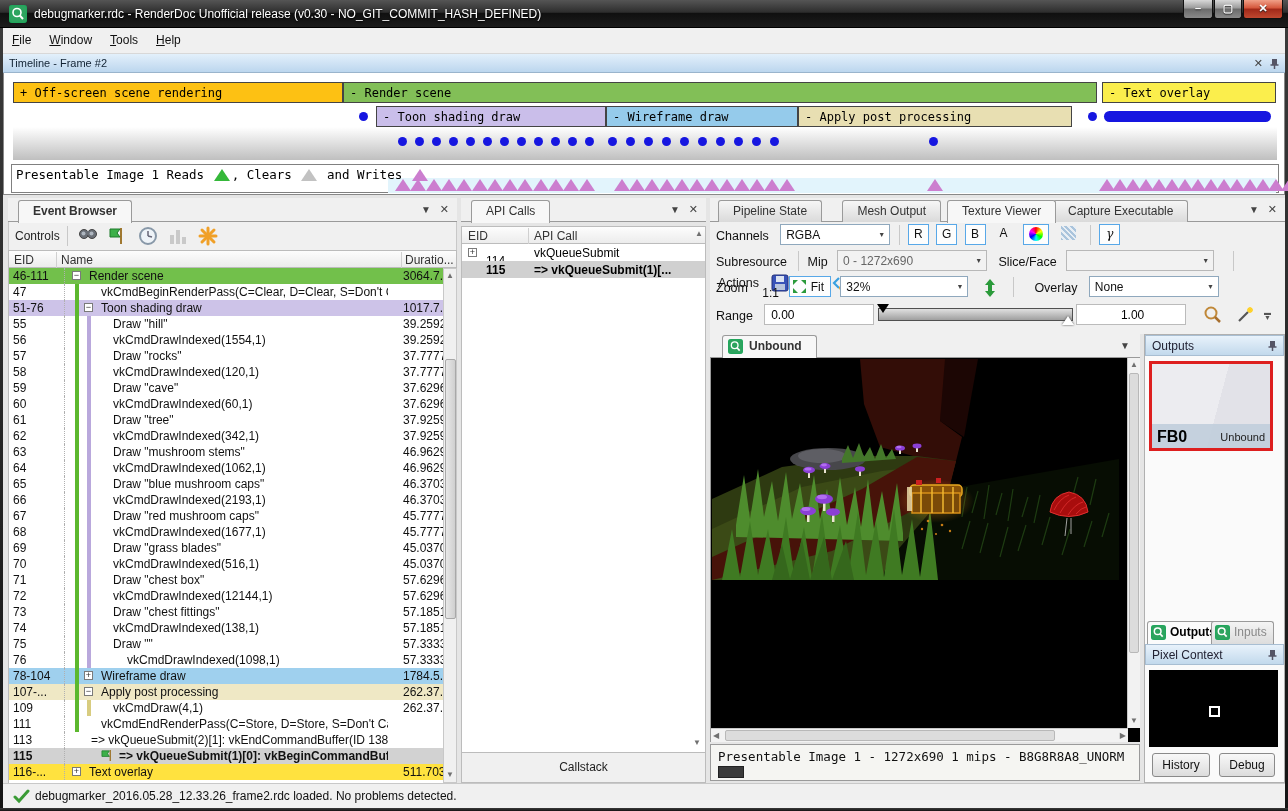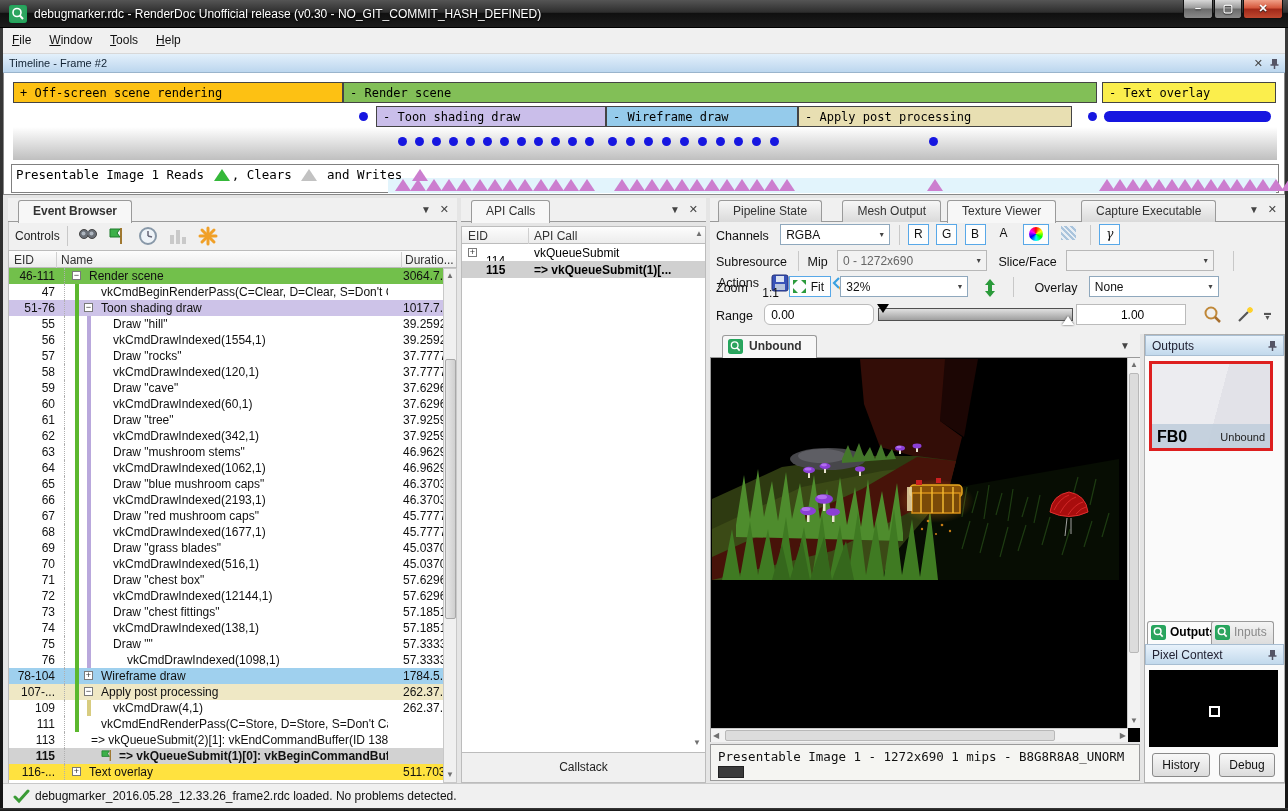--- a/index.html
+++ b/index.html
@@ -55,21 +55,21 @@
 
   
   #eb-controls { position:absolute; left:8px; top:222px; width:449px; height:28px; background:#f0f0f0; border-left:1px solid #c8c8c8; border-right:1px solid #c8c8c8; }
   #eb-controls .lbl { position:absolute; left:6px; top:7px; color:#222; }
   .cicon { position:absolute; top:3px; width:22px; height:22px; }
   #eb-colhdr { position:absolute; left:8px; top:250px; width:449px; height:18px;
     background:linear-gradient(#fdfdfd,#ececec); border:1px solid #bcbcbc; color:#333; }
   #eb-colhdr span { position:absolute; top:2px; }
   #eb-rows { position:absolute; left:8px; top:268px; width:435px; height:515px; background:#fff; border-left:1px solid #bcbcbc; overflow:hidden; }
   .erow { position:relative; width:100%; height:16px; font-size:12px; color:#111; white-space:nowrap; }
-  .erow .eid { position:absolute; left:4px; top:1px; width:42px;text-align:right; }
+  .erow .eid { position:absolute; left:4px; top:1px; width:42px; }
   .erow .edur { position:absolute; left:394px; top:1px; }
   .erow .ename { position:absolute; left:47px; top:0; right:55px; height:16px; overflow:hidden; }
   .guide { position:absolute; left:8px; top:0; height:16px; border-left:1px dotted #b0b0b0; }
   .strip { position:absolute; top:0; width:4px; height:16px; }
   .expander { position:absolute; top:3px; width:9px; height:9px; border:1px solid #7a7a7a; background:#fff; font-size:9px; line-height:7px; text-align:center; color:#333; }
   .elabel { position:absolute; top:1px; }
   #eb-vscroll { position:absolute; left:443px; top:268px; width:14px; height:515px; background:#f0f0f0; border:1px solid #c8c8c8; }
   .sb-arrow { position:absolute; left:0; width:12px; height:14px; color:#707070; font-size:8px; text-align:center; line-height:14px; }
   #eb-thumb { position:absolute; left:1px; top:90px; width:11px; height:260px; background:linear-gradient(90deg,#e8e8e8,#cfcfcf); border:1px solid #a8a8a8; border-radius:2px; }
 
@@ -630,21 +630,21 @@
     </div>
   <span class="sb-arrow" style="left:691px;top:736px;position:absolute;">▼</span>
   <div id="api-footer">Callstack</div>
 
   <div class="panel-tabbar" style="left:710px;top:198px;width:575px;" id="tv-tabbar">
     <span class="tab-ctl" style="right:26px;">▼</span>
     <span class="tab-ctl" style="right:8px;font-size:11px;top:5px;">✕</span>
   <div class="ptab plain" style="left: 8px;">Pipeline State</div>
       <div class="ptab plain" style="left: 132.4px;">Mesh Output</div>
       <div class="ptab plain active" style="left: 237px;">Texture Viewer</div>
-      <div class="ptab plain" style="left: 371px;">Capture Executable</div>
+      <div class="ptab plain" style="left: 343px;">Capture Executable</div>
     </div>
 
   <div id="tv-toolbar">
 
     <div class="trow" style="top:2px;">
       <span class="lbl" style="margin-left:6px;">Channels</span>
       <span class="combo" style="width:110px;margin-left:8px;"><span>RGBA</span><span class="car">▼</span></span>
       <span class="sep"></span>
       <span class="tvbtn on">R</span>
       <span class="tvbtn on" style="margin-left:4px;">G</span>
@@ -700,21 +700,21 @@
             <polygon points="8,19 13,13 3,13"></polygon>
           </g>
         </svg>
       <span class="sep" style="margin-left:12px;"></span>
       <span class="lbl" style="margin-left:12px;">Overlay</span>
       <span class="combo" style="width:130px;margin-left:8px;"><span>None</span><span class="car">▼</span></span>
     </div>
 
     <div class="trow" style="top:82px;">
       <span class="lbl" style="margin-left:6px;">Range</span>
-      <span class="rangefield" style="width:110px;margin-left:8px;border-radius:6px;"><span>0.00</span></span>
+      <span class="rangefield" style="width:110px;margin-left:8px;"><span>0.00</span></span>
       <span id="range-track">
         <span class="rng-black"></span>
         <span class="rng-white"></span>
       </span>
       <span class="rangefield" style="width:110px;padding-left:44px;"><span>1.00</span></span>
       <svg style="width:20px;height:20px;margin:1px 0 0 14px;vertical-align:top;" viewBox="0 0 20 20">
           <circle cx="8" cy="8" r="5.5" fill="none" stroke="#c08838" stroke-width="2"></circle>
           <line x1="12" y1="12" x2="17" y2="17" stroke="#a87030" stroke-width="2.5"></line>
         </svg>
       <svg style="width:20px;height:20px;margin:1px 0 0 8px;vertical-align:top;" viewBox="0 0 20 20">

